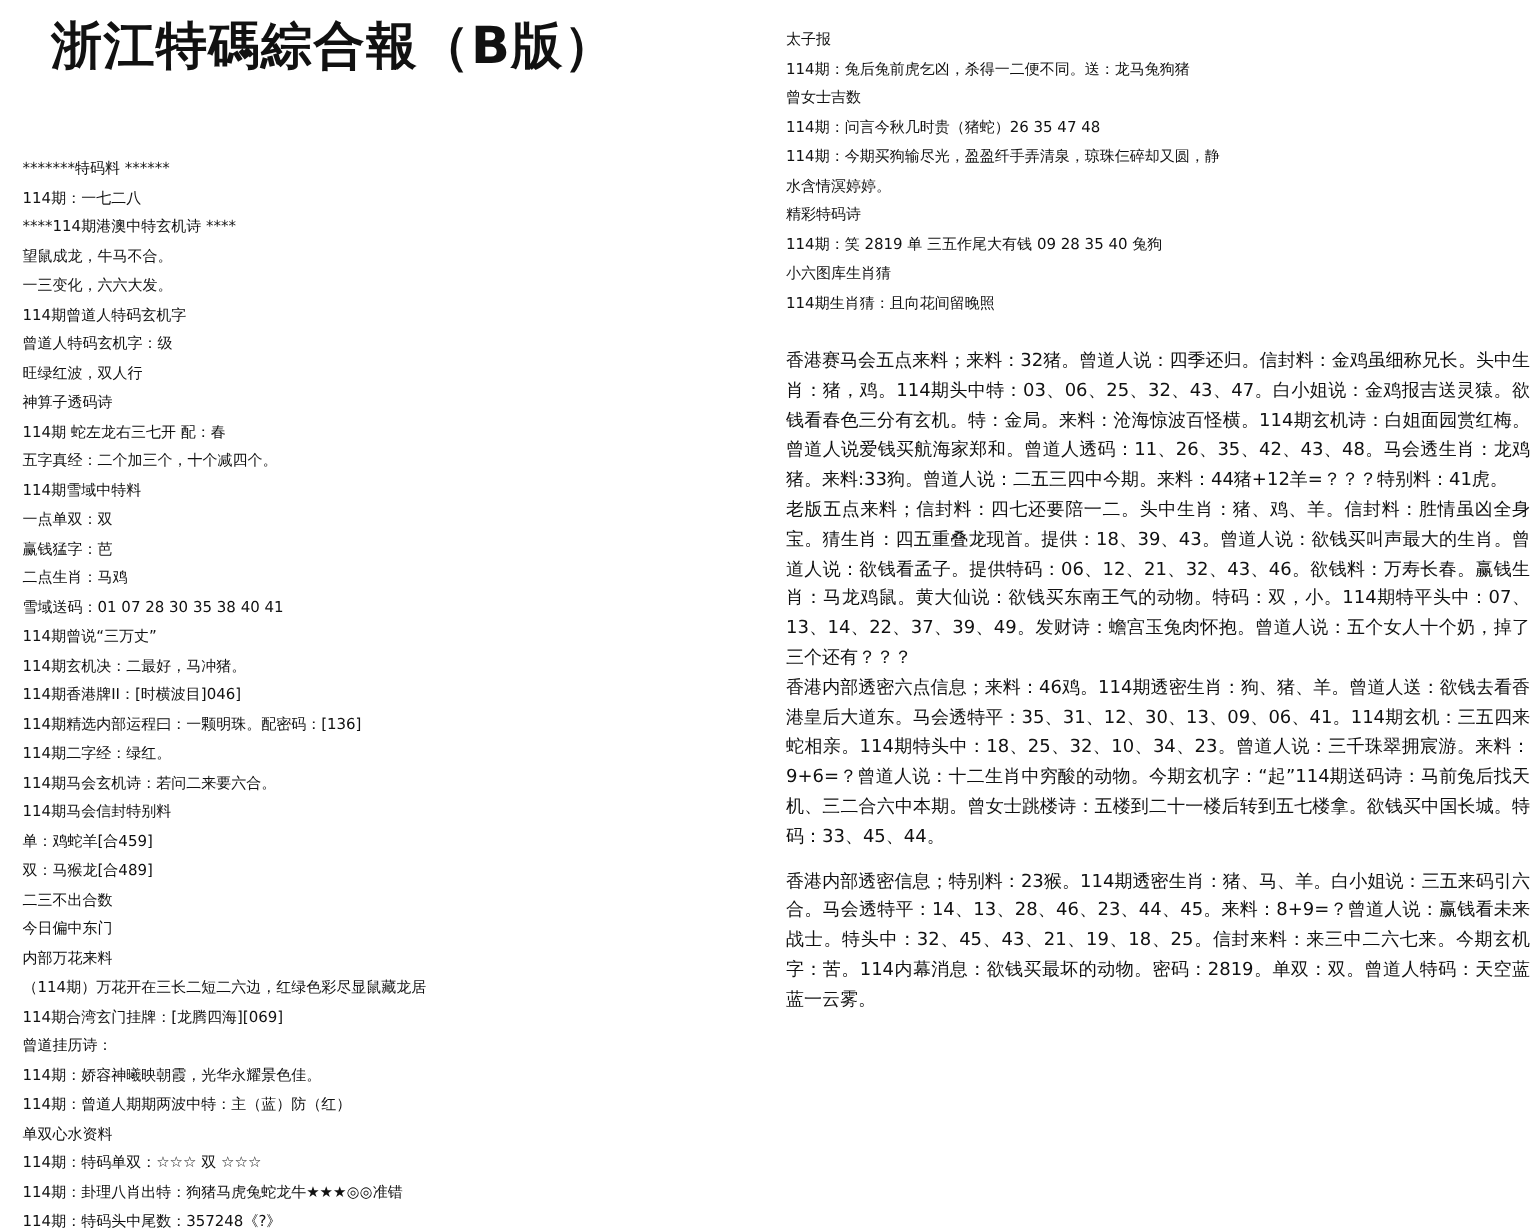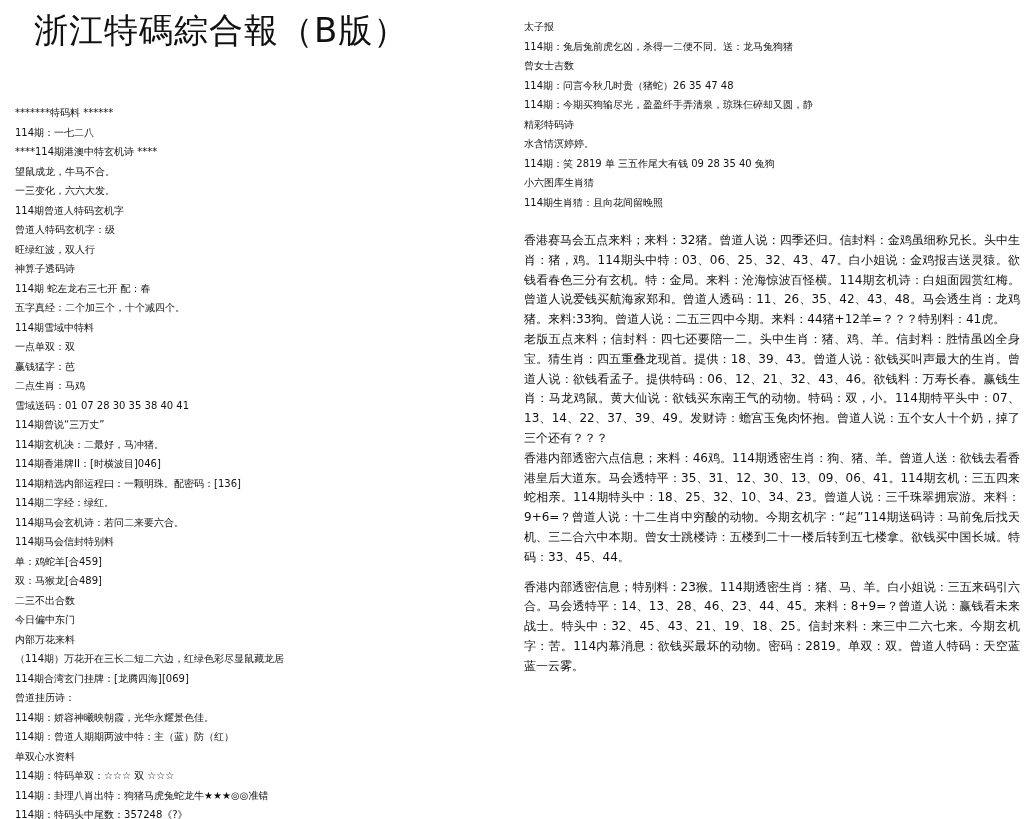--- a/index.html
+++ b/index.html
@@ -1,17 +1,17 @@
 <!DOCTYPE html>
 <html><head>
 <meta charset="utf-8">
 <style>
   html, body { margin: 0; padding: 0; background: #ffffff; }
   body { width: 1024px; height: 819px; overflow: hidden; position: relative; color: #111; font-family: "DejaVu Sans", sans-serif; }
-  .title { position: absolute; left: 34px; top: 8px; font-size: 34px; font-weight: normal; letter-spacing: 1px; color: #111; white-space: nowrap; }
+  .title { position: absolute; left: 34px; top: 8px; font-size: 34px; font-weight: bold; letter-spacing: 1px; color: #111; white-space: nowrap; }
   .col-left { position: absolute; left: 15px; top: 103px; width: 490px; }
   .col-right { position: absolute; left: 524px; top: 17px; width: 496px; }
   .line { font-size: 10px; line-height: 19.5px; height: 19.5px; white-space: nowrap; overflow: visible; }
   .para { font-size: 12px; line-height: 19.8px; text-align: justify; }
   .gap { height: 19px; }
   .gap-s { height: 10px; }
 </style>
 </head>
 <body>
 
@@ -57,22 +57,22 @@
   <div class="line">114期：特码头中尾数：357248《?》</div>
 
 </div>
 
 <div class="col-right">
   <div class="line">太子报</div>
   <div class="line">114期：兔后兔前虎乞凶，杀得一二便不同。送：龙马兔狗猪</div>
   <div class="line">曾女士吉数</div>
   <div class="line">114期：问言今秋几时贵（猪蛇）26 35 47 48</div>
   <div class="line">114期：今期买狗输尽光，盈盈纤手弄清泉，琼珠仨碎却又圆，静</div>
+  <div class="line">水含情溟婷婷。</div>
   <div class="line">精彩特码诗</div>
-  <div class="line">水含情溟婷婷。</div>
   <div class="line">114期：笑 2819 单 三五作尾大有钱 09 28 35 40 兔狗</div>
   <div class="line">小六图库生肖猜</div>
   <div class="line">114期生肖猜：且向花间留晚照</div>
   <div class="gap"></div>
   <div class="para">香港赛马会五点来料；来料：32猪。曾道人说：四季还归。信封料：金鸡虽细称兄长。头中生肖：猪，鸡。114期头中特：03、06、25、32、43、47。白小姐说：金鸡报吉送灵猿。欲钱看春色三分有玄机。特：金局。来料：沧海惊波百怪横。114期玄机诗：白姐面园赏红梅。曾道人说爱钱买航海家郑和。曾道人透码：11、26、35、42、43、48。马会透生肖：龙鸡猪。来料:33狗。曾道人说：二五三四中今期。来料：44猪+12羊=？？？特别料：41虎。</div>
   <div class="para">老版五点来料；信封料：四七还要陪一二。头中生肖：猪、鸡、羊。信封料：胜情虽凶全身宝。猜生肖：四五重叠龙现首。提供：18、39、43。曾道人说：欲钱买叫声最大的生肖。曾道人说：欲钱看孟子。提供特码：06、12、21、32、43、46。欲钱料：万寿长春。赢钱生肖：马龙鸡鼠。黄大仙说：欲钱买东南王气的动物。特码：双，小。114期特平头中：07、13、14、22、37、39、49。发财诗：蟾宫玉兔肉怀抱。曾道人说：五个女人十个奶，掉了三个还有？？？</div>
   <div class="para">香港内部透密六点信息；来料：46鸡。114期透密生肖：狗、猪、羊。曾道人送：欲钱去看香港皇后大道东。马会透特平：35、31、12、30、13、09、06、41。114期玄机：三五四来蛇相亲。114期特头中：18、25、32、10、34、23。曾道人说：三千珠翠拥宸游。来料：9+6=？曾道人说：十二生肖中穷酸的动物。今期玄机字：“起”114期送码诗：马前兔后找天机、三二合六中本期。曾女士跳楼诗：五楼到二十一楼后转到五七楼拿。欲钱买中国长城。特码：33、45、44。</div>
   <div class="gap-s"></div>
   <div class="para">香港内部透密信息；特别料：23猴。114期透密生肖：猪、马、羊。白小姐说：三五来码引六合。马会透特平：14、13、28、46、23、44、45。来料：8+9=？曾道人说：赢钱看未来战士。特头中：32、45、43、21、19、18、25。信封来料：来三中二六七来。今期玄机字：苦。114内幕消息：欲钱买最坏的动物。密码：2819。单双：双。曾道人特码：天空蓝蓝一云雾。</div>
 </div>

